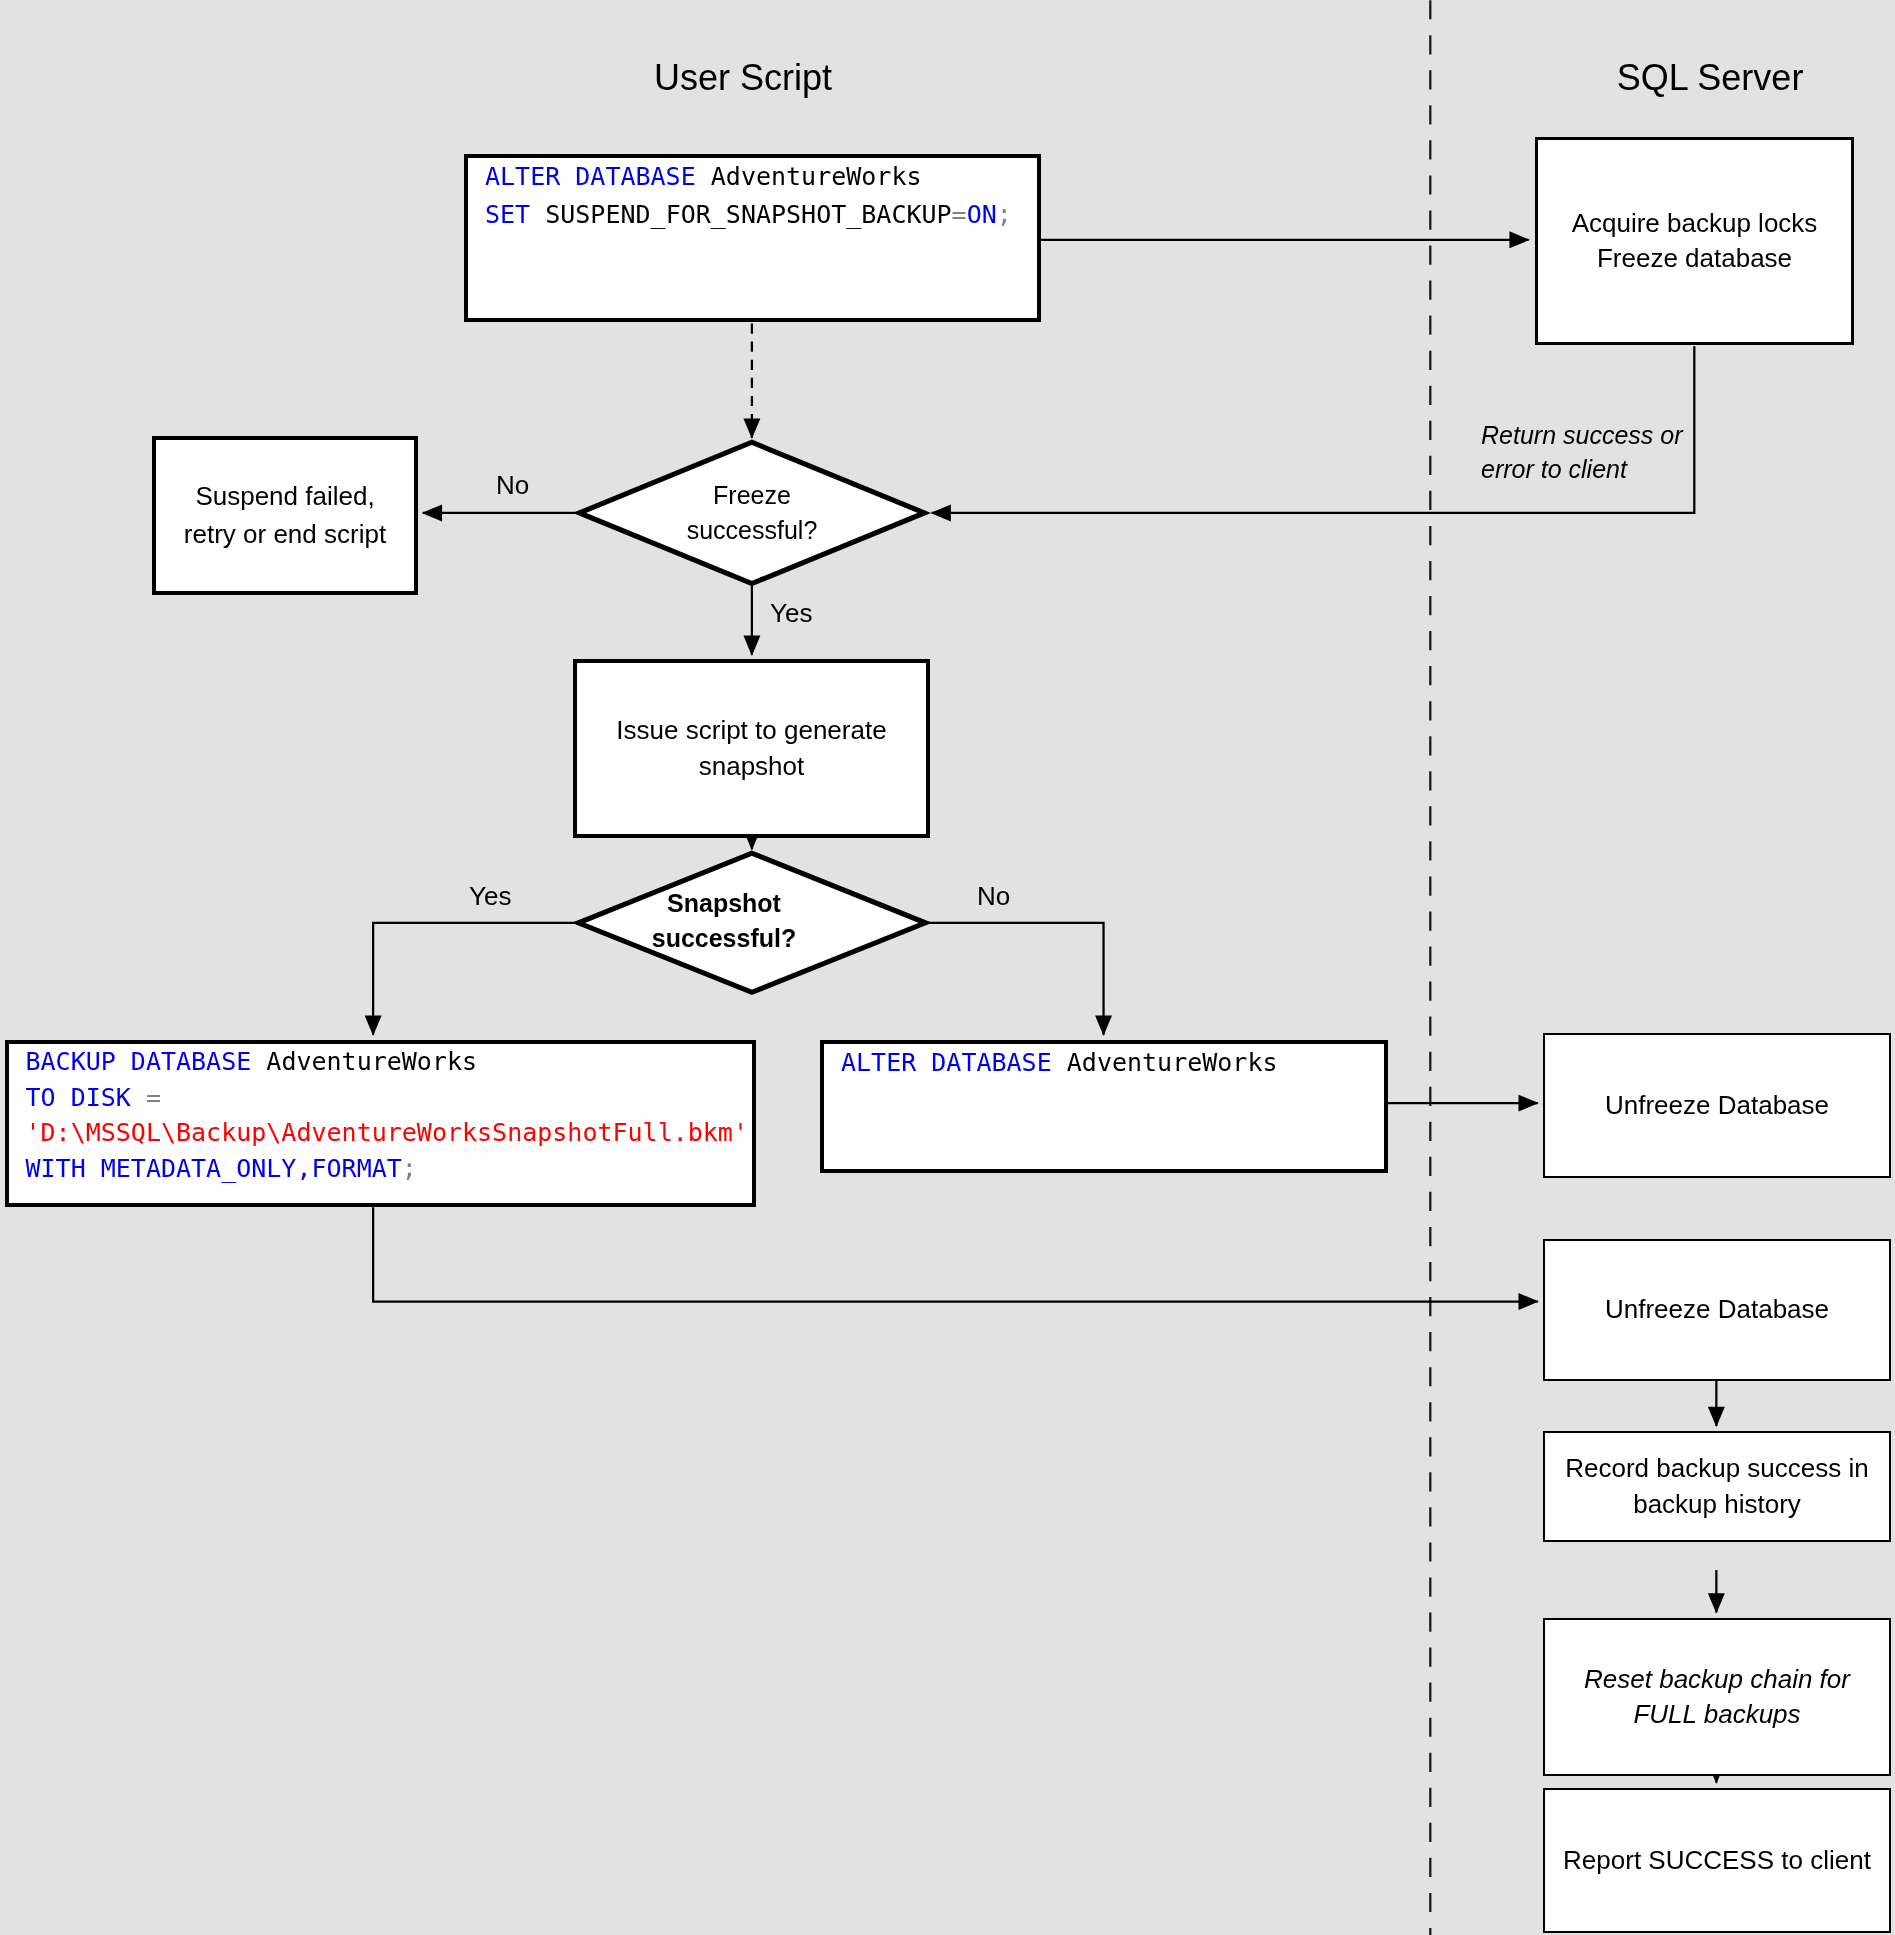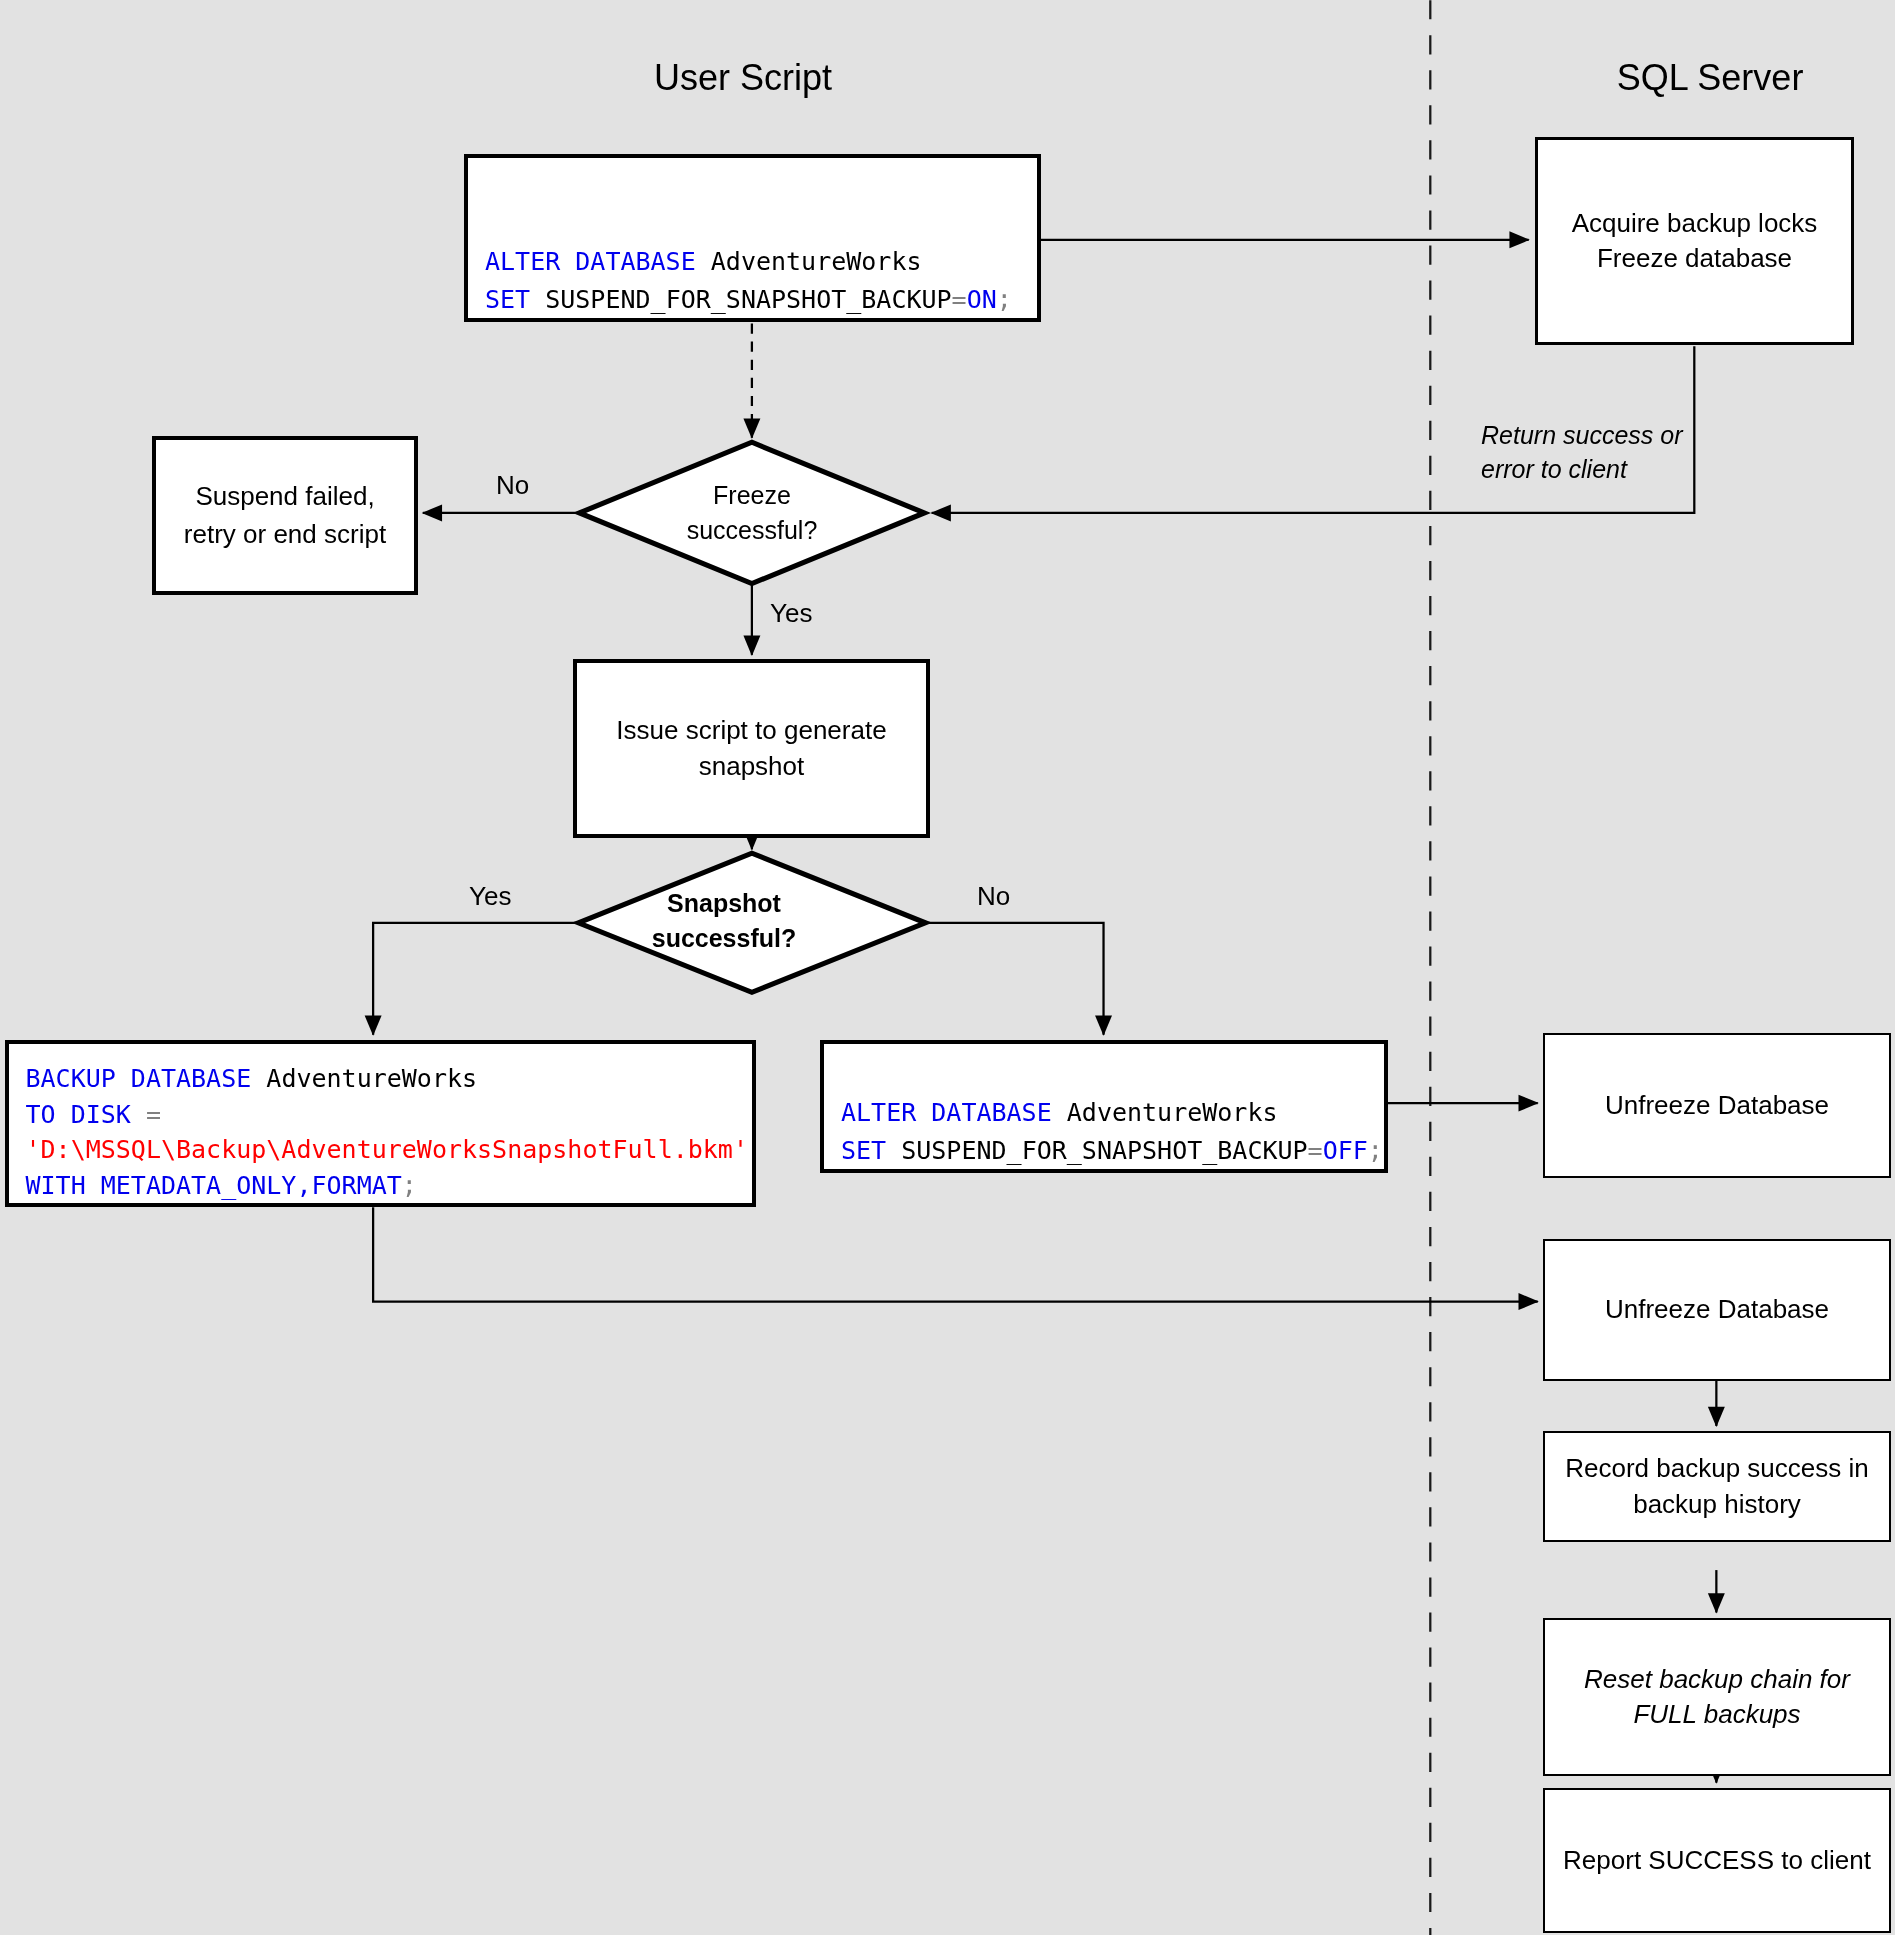--- a/index.html
+++ b/index.html
@@ -21,21 +21,21 @@
     text-align:center;
     color:#000;
     font-size:26px;line-height:1.45;
     z-index:2;
   }
   .node.thin{border-width:2.8px;}
   .node.mid{border-width:3.4px;}
   .node .inner{width:100%;padding:0 13.6px;}
   .codebox{
     position:absolute;background:#fff;border:4.5px solid #000;box-sizing:border-box;
-    display:flex;flex-direction:column;justify-content:flex-end;
+    display:flex;flex-direction:column;justify-content:flex-start;
     font-family:"DejaVu Sans Mono","Liberation Mono",monospace;
     font-size:25px;line-height:1.5;text-align:left;white-space:pre;z-index:2;
   }
   .codebox .cline{padding-left:17px;}
   .title{
     position:absolute;font-size:36px;color:#000;white-space:nowrap;
     transform:translateX(-50%);z-index:2;
   }
   .lbl{position:absolute;font-size:26px;color:#000;z-index:3;white-space:nowrap;}
   .diamond-text{
@@ -127,21 +127,20 @@
 
   <div class="codebox" style="left:4.5px;top:1040px;width:751px;height:167px;line-height:1.42;">
     <div class="cline"><span style="color: rgb(0, 0, 238); margin-top: 40px;">BACKUP DATABASE </span><span style="color: rgb(0, 0, 0);">AdventureWorks</span></div>
     <div class="cline"><span style="color: rgb(0, 0, 238);">TO DISK </span><span style="color: rgb(128, 128, 128);">=</span></div>
     <div class="cline"><span style="color: rgb(255, 0, 0);">'D:\MSSQL\Backup\AdventureWorksSnapshotFull.bkm'</span></div>
     <div class="cline"><span style="color: rgb(0, 0, 238);">WITH METADATA_ONLY,FORMAT</span><span style="color: rgb(128, 128, 128);">;</span></div>
   </div>
 
   <div class="codebox" style="left:820px;top:1040px;width:568px;height:133px;">
     <div class="cline"><span style="color: rgb(0, 0, 238);">ALTER DATABASE </span><span style="color: rgb(0, 0, 0);">AdventureWorks</span></div>
-    <div class="cline"><span style="color: rgb(0, 0, 238);">SET </span><span style="color: rgb(0, 0, 0);">SUSPEND_FOR_SNAPSHOT_BACKUP</span><span style="color: rgb(128, 128, 128);">=</span><span style="color: rgb(0, 0, 238);">OFF</span><span style="color: rgb(128, 128, 128);">;</span></div>
   </div>
 
   <div class="node thin" style="left:1543px;top:1033px;width:348px;height:145px;">
     <div class="inner">Unfreeze Database</div>
   </div>
 
   <div class="node thin" style="left:1543px;top:1239px;width:348px;height:142px;">
     <div class="inner">Unfreeze Database</div>
   </div>
 

